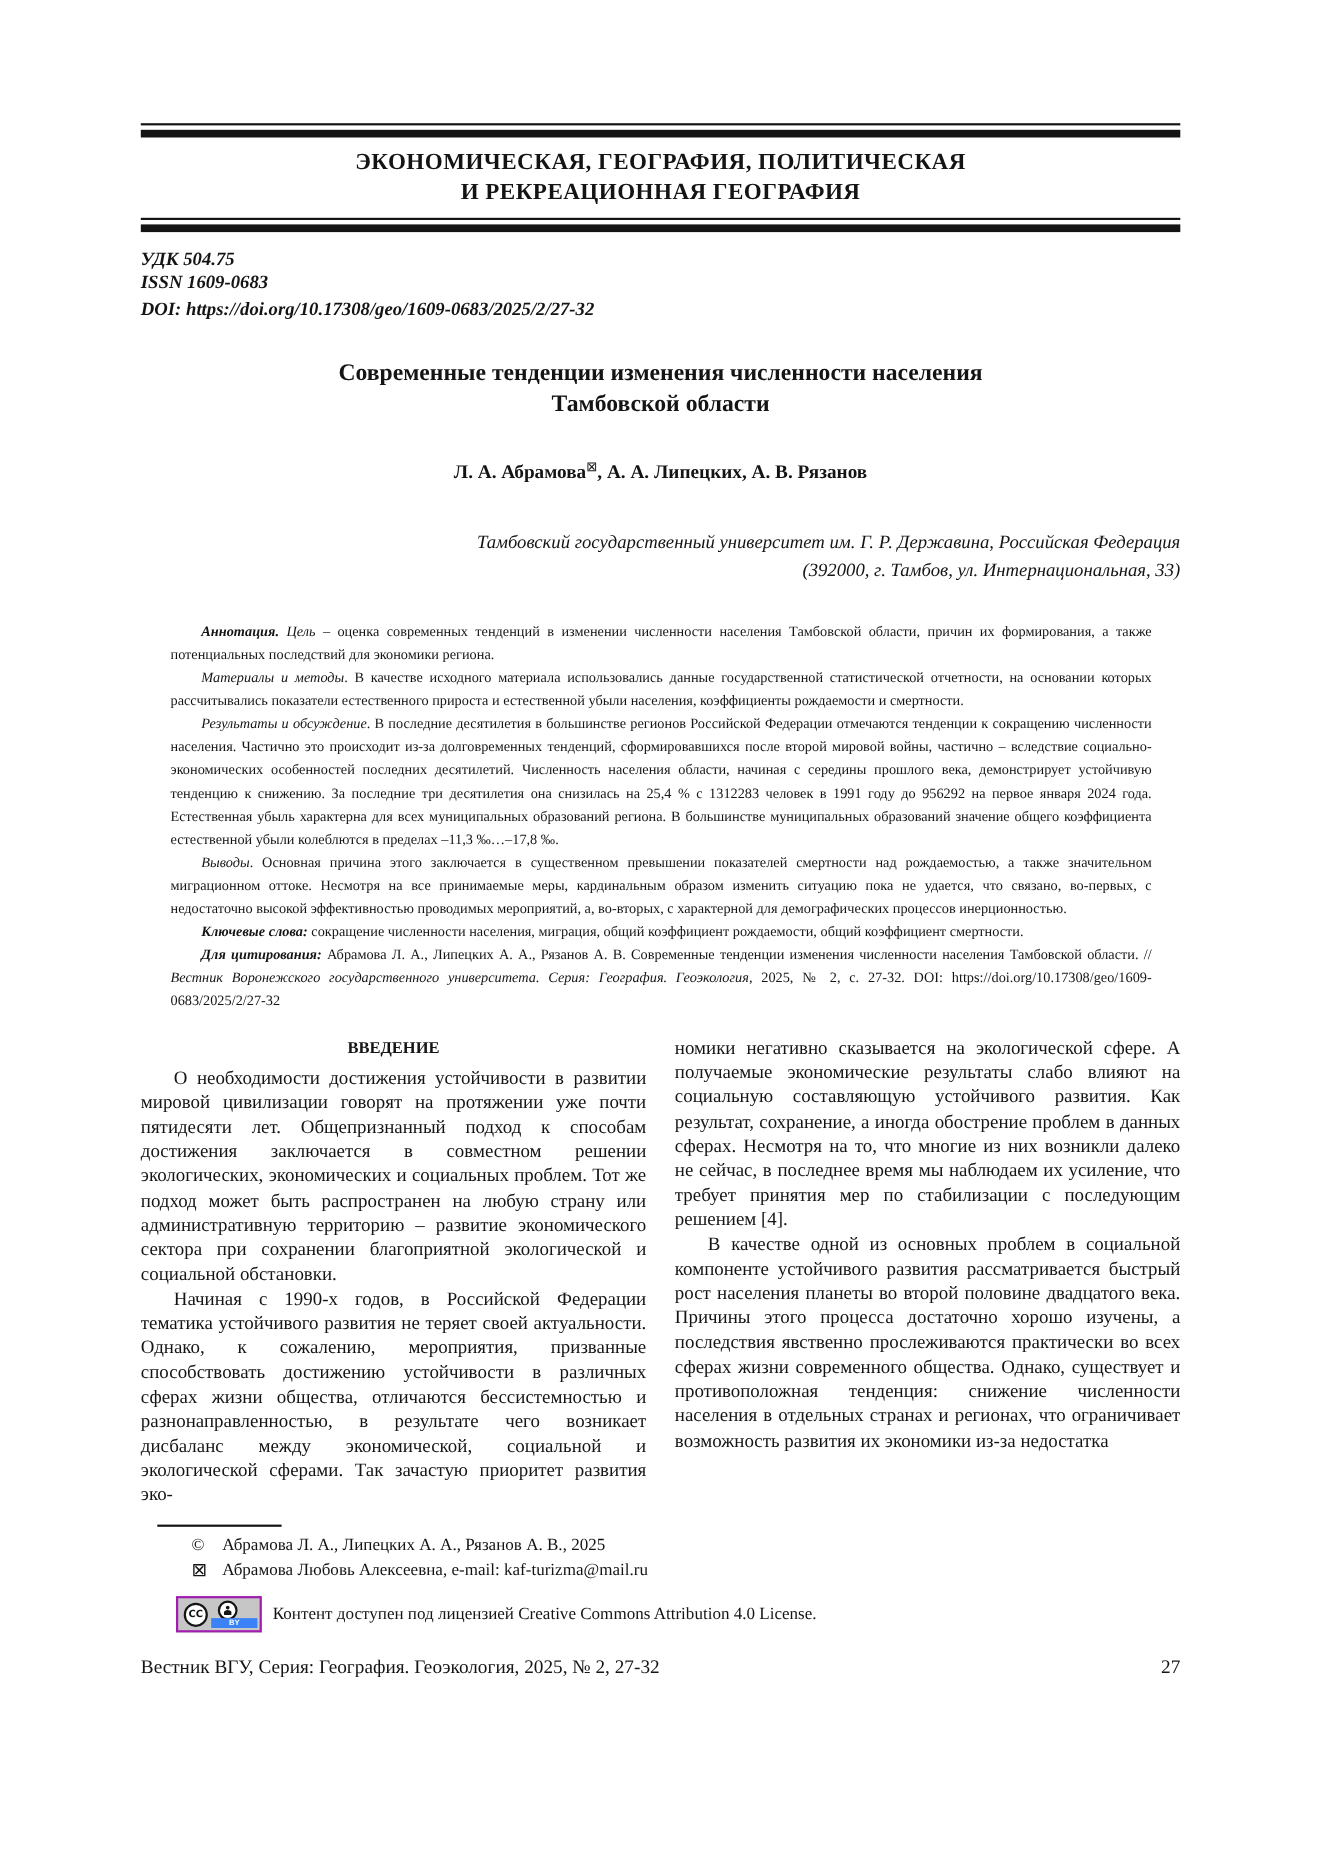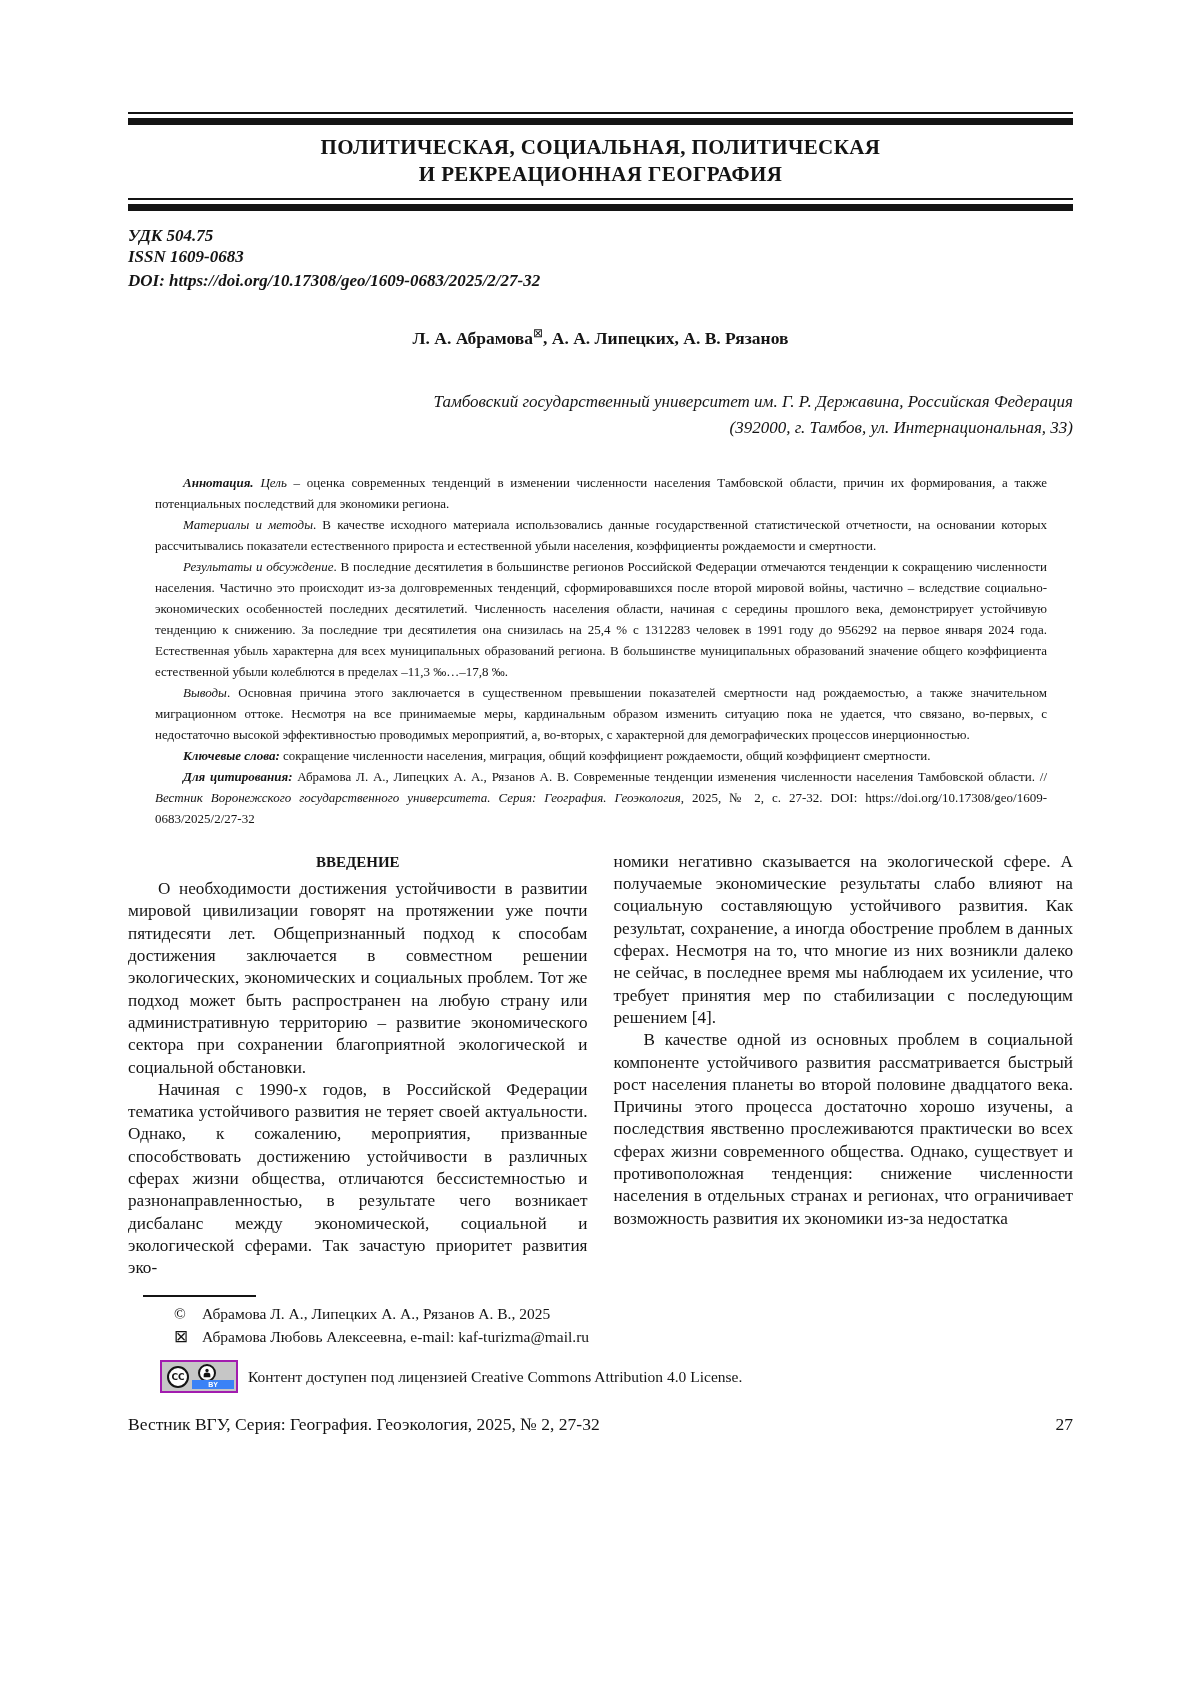--- a/index.html
+++ b/index.html
@@ -54,35 +54,39 @@
 </style>
 </head>
 <body>
 
 <div class="page">
 
   <div class="banner">
     <div class="rule-thin"></div>
     <div class="rule-thick"></div>
     <div class="banner-text">
-      <div>ПОЛИТИЧЕСКАЯ, СОЦИАЛЬНАЯ, ПОЛИТИЧЕСКАЯ</div>
+      <div>ЭКОНОМИЧЕСКАЯ, ГЕОГРАФИЯ, ПОЛИТИЧЕСКАЯ</div>
       <div>И РЕКРЕАЦИОННАЯ ГЕОГРАФИЯ</div>
     </div>
     <div class="banner-bottom">
       <div class="rule-thin"></div>
       <div class="rule-thick"></div>
     </div>
   </div>
 
   <div class="meta-row">
     <span>УДК 504.75</span>
     <span>ISSN 1609-0683</span>
   </div>
   <div class="doi">DOI: https://doi.org/10.17308/geo/1609-0683/2025/2/27-32</div>
 
+  <h1 class="title">
+    <div>Современные тенденции изменения численности населения</div>
+    <div>Тамбовской области</div>
+  </h1>
 
   <div class="authors"><span>Л. А. Абрамова</span><sup>⊠</sup><span>, А. А. Липецких, А. В. Рязанов</span></div>
 
   <div class="affil">
     <div>Тамбовский государственный университет им. Г. Р. Державина, Российская Федерация</div>
     <div>(392000, г. Тамбов, ул. Интернациональная, 33)</div>
   </div>
 
   <div class="abstract">
     <p><span class="bi">Аннотация.</span> <span class="it">Цель</span><span> – оценка современных тенденций в изменении численности населения Тамбовской области, причин их формирования, а также потенциальных последствий для экономики региона.</span></p>

